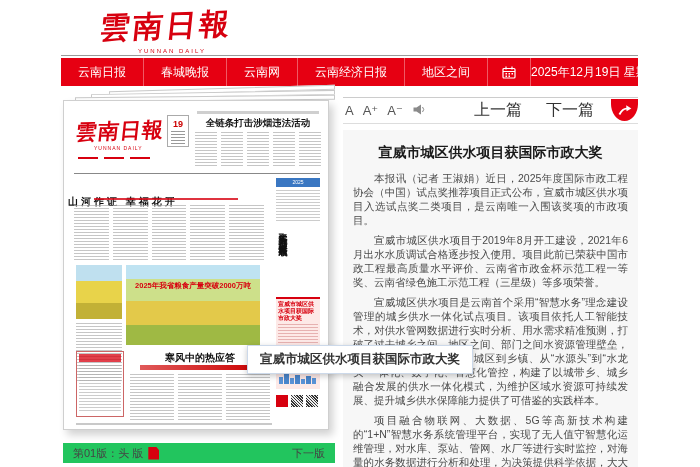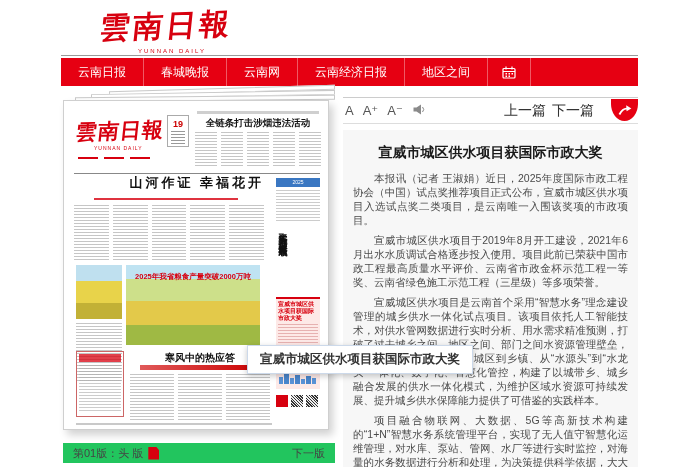--- a/index.html
+++ b/index.html
@@ -39,30 +39,30 @@
   .np-tag i { width:20px; height:2px; background:#d7000f; }
   .np-date { position:absolute; left:103px; top:14px; width:22px; height:32px; border:1px solid #aaa;
     text-align:center; font-size:9px; font-weight:bold; color:#c00; padding-top:3px; }
   .np-date .dl { margin:2px 3px 0; height:14px;
     background:repeating-linear-gradient(180deg,#999 0,#999 1px,transparent 1px,transparent 3px); }
   .np-kicker { position:absolute; left:133px; top:10px; width:122px; height:3px; background:#bbb; opacity:.7; }
   .np-head-top { position:absolute; left:131px; top:16px; width:126px; font-size:9.5px; font-weight:bold;
     color:#111; text-align:center; white-space:nowrap; }
   .np-cols-top { position:absolute; left:131px; top:31px; width:126px; height:36px; }
   .np-div { position:absolute; left:10px; top:72px; width:246px; height:1px; background:#888; }
-  .np-head-main { position:absolute; left:4px; top:73px; width:196px; font-size:13px; font-weight:900;
-    color:#111; letter-spacing:3px; text-align:right; white-space:nowrap; }
+  .np-head-main { position:absolute; left:4px; top:94px; width:196px; font-size:10px; font-weight:900;
+    color:#111; letter-spacing:3px; text-align:left; white-space:nowrap; }
   .np-sub { position:absolute; left:30px; top:97px; width:144px; height:2px; background:#d7000f; opacity:.8; }
   .np-cols-main { position:absolute; left:10px; top:104px; width:190px; height:56px; }
   .np-photo-sm { position:absolute; left:12px; top:164px; width:46px; height:54px;
     background:linear-gradient(180deg,#bfe0ef 0 30%,#e8d34a 30% 70%,#c2b136 70% 100%); }
   .np-cols-sm { position:absolute; left:12px; top:222px; width:46px; height:58px; }
   .np-photo { position:absolute; left:62px; top:164px; width:134px; height:80px;
     background:linear-gradient(180deg,#bfe3f2 0 18%,#cde08a 18% 45%,#e3c94a 45% 75%,#9fb944 75% 100%); }
-  .np-photo-cap { font-size:7.5px; font-weight:bold; color:#d7000f; text-align:center; padding-top:7px; white-space:nowrap; }
+  .np-photo-cap { font-size:7.5px; font-weight:bold; color:#d7000f; text-align:center; padding-top:16px; white-space:nowrap; }
   .np-box-left { position:absolute; left:12px; top:250px; width:48px; height:66px; border:1px solid #c66;
     padding:2px; }
   .np-box-left .hd { height:8px; background:#d7000f; opacity:.75; margin-bottom:3px; }
   .np-box-left .bl { height:46px; background:repeating-linear-gradient(180deg,#aaa 0,#aaa 1px,transparent 1px,transparent 3px); opacity:.6; }
   .np-head-bot { position:absolute; left:66px; top:250px; width:140px; font-size:10px; font-weight:bold;
     color:#111; text-align:center; white-space:nowrap; }
   .np-redbar { position:absolute; left:76px; top:264px; width:120px; height:5px;
     background:linear-gradient(90deg,#e05a5a,#c00); }
   .np-cols-bot { position:absolute; left:66px; top:273px; width:140px; height:48px; }
   .np-side { position:absolute; left:212px; top:77px; width:44px; }
@@ -87,21 +87,21 @@
     display:flex; align-items:center; font-size:11px; color:#444; padding:0 10px; }
   .pdf-ico { width:11px; height:13px; background:#d7000f; margin-left:5px; display:inline-block;
     clip-path:polygon(0 0,70% 0,100% 30%,100% 100%,0 100%); cursor:pointer; }
   .next-page { margin-left:auto; cursor:pointer; }
 
   
   .panel { position:absolute; left:343px; top:97px; width:295px; border-top:1px solid #ccc; }
   .toolbar { height:26px; display:flex; align-items:center; gap:9px; font-size:13px; color:#555;
     border-bottom:1px solid #ddd; padding-left:2px; }
   .tb-btn { cursor:pointer; }
-  .tb-right { margin-left:auto; margin-right:44px; font-size:14px; color:#333; display:flex; gap:6px; }
+  .tb-right { margin-left:auto; margin-right:44px; font-size:16px; color:#333; display:flex; gap:24px; }
   .back-btn { position:absolute; right:0; top:1px; width:27px; height:22px; background:#e60012;
     border-radius:0 0 14px 14px / 0 0 18px 18px; cursor:pointer; display:flex; align-items:center;
     justify-content:center; }
   .article { margin-top:6px; background:#f7f7f7; padding:12px 10px 14px; }
   .a-title { font-size:14px; font-weight:bold; color:#1a1a1a; text-align:center; margin:2px 0 9px; }
   .article p { font-size:10.5px; color:#4a4a4a; line-height:14px; text-indent:2em;
     text-align:justify; margin-bottom:6px; }
 
   
   .tooltip { position:absolute; left:247px; top:345px; background:#fff; border:1px solid #ccd9ea;
@@ -129,20 +129,21 @@
       <line x1="4" y1="0.5" x2="4" y2="3.5" stroke="#fff" stroke-width="1.2"></line>
       <line x1="10" y1="0.5" x2="10" y2="3.5" stroke="#fff" stroke-width="1.2"></line>
       <line x1="1" y1="5.5" x2="13" y2="5.5" stroke="#fff" stroke-width="1"></line>
       <rect x="3.5" y="7" width="1.5" height="1.5" fill="#fff"></rect>
       <rect x="6.5" y="7" width="1.5" height="1.5" fill="#fff"></rect>
       <rect x="9.5" y="7" width="1.5" height="1.5" fill="#fff"></rect>
       <rect x="3.5" y="9.5" width="1.5" height="1.5" fill="#fff"></rect>
       <rect x="6.5" y="9.5" width="1.5" height="1.5" fill="#fff"></rect>
     </svg>
   </div>
+  <div class="nav-date">2025年12月19日 星期五</div>
 </div>
 
 <div class="paper-wrap">
   <div class="stack s1"></div>
   <div class="stack s2"></div>
   <div class="stack s3"></div>
   <div class="paper">
     <div class="np-logo">雲南日報</div>
     <div class="np-logo-en">YUNNAN DAILY</div>
     <div class="np-tag">

